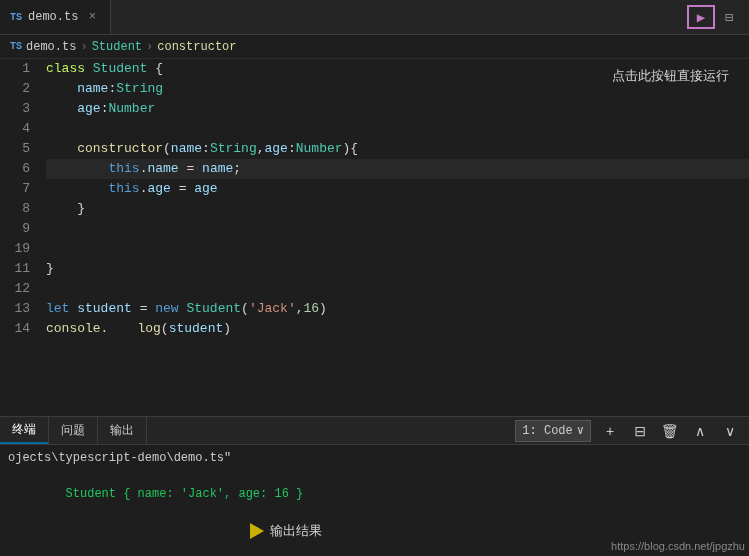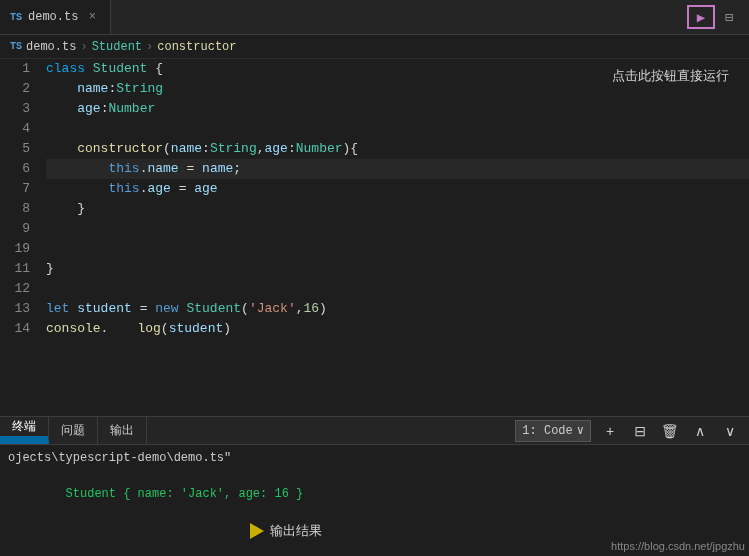--- a/index.html
+++ b/index.html
@@ -172,21 +172,21 @@
       height: 100%;
       display: flex;
       align-items: center;
       font-size: 12px;
       color: #ccc;
       cursor: pointer;
       border-right: 1px solid #3c3c3c;
     }
     .panel-tab.active {
       color: #fff;
-      border-bottom: 8px solid #0369a1;
+      border-bottom: 2px solid #0369a1;
     }
     .panel-right-actions {
       margin-left: auto;
       display: flex;
       align-items: center;
       gap: 8px;
       padding-right: 8px;
     }
     .panel-action-btn {
       width: 22px;
@@ -294,21 +294,21 @@
       <div>7</div>
       <div>8</div>
       <div>9</div>
       <div>19</div>
       <div>11</div>
       <div>12</div>
       <div>13</div>
       <div>14</div>
     </div>
   <div class="code-area" id="code-area">
-      <div class="code-line"><span style="color: #0ea5e9;">class </span><span style="color: rgb(78, 201, 176);">Student</span><span style="color: rgb(212, 212, 212);"> {</span></div>
+      <div class="code-line"><span style="color: #bef264;">class </span><span style="color: rgb(78, 201, 176);">Student</span><span style="color: rgb(212, 212, 212);"> {</span></div>
       <div class="code-line"><span style="color: rgb(212, 212, 212);">    </span><span style="color: rgb(156, 220, 254);">name</span><span style="color: rgb(212, 212, 212);">:</span><span style="color: rgb(78, 201, 176);">String</span></div>
       <div class="code-line"><span style="color: rgb(212, 212, 212);">    </span><span style="color: rgb(156, 220, 254);">age</span><span style="color: rgb(212, 212, 212);">:</span><span style="color: rgb(78, 201, 176);">Number</span></div>
       <div class="code-line">&nbsp;</div>
       <div class="code-line"><span style="color: rgb(212, 212, 212);">    </span><span style="color: rgb(220, 220, 170);">constructor</span><span style="color: rgb(212, 212, 212);">(</span><span style="color: rgb(156, 220, 254);">name</span><span style="color: rgb(212, 212, 212);">:</span><span style="color: rgb(78, 201, 176);">String</span><span style="color: rgb(212, 212, 212);">,</span><span style="color: rgb(156, 220, 254);">age</span><span style="color: rgb(212, 212, 212);">:</span><span style="color: rgb(78, 201, 176);">Number</span><span style="color: rgb(212, 212, 212);">)</span><span style="color: rgb(212, 212, 212);">{</span></div>
       <div class="code-line active-line"><span style="color: rgb(212, 212, 212);">        </span><span style="color: rgb(86, 156, 214);">this</span><span style="color: rgb(212, 212, 212);">.</span><span style="color: rgb(156, 220, 254);">name</span><span style="color: rgb(212, 212, 212);"> = </span><span style="color: rgb(156, 220, 254);">name</span><span style="color: rgb(212, 212, 212);">;</span></div>
       <div class="code-line"><span style="color: rgb(212, 212, 212);">        </span><span style="color: rgb(86, 156, 214);">this</span><span style="color: rgb(212, 212, 212);">.</span><span style="color: rgb(156, 220, 254);">age</span><span style="color: rgb(212, 212, 212);"> = </span><span style="color: rgb(156, 220, 254);">age</span></div>
       <div class="code-line"><span style="color: rgb(212, 212, 212);">    </span><span style="color: rgb(212, 212, 212);">}</span></div>
       <div class="code-line">&nbsp;</div>
       <div class="code-line">&nbsp;</div>
       <div class="code-line"><span style="color: rgb(212, 212, 212);">}</span></div>

